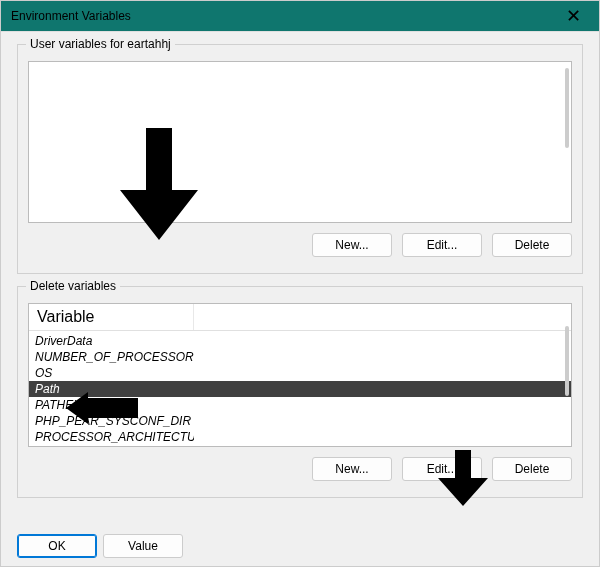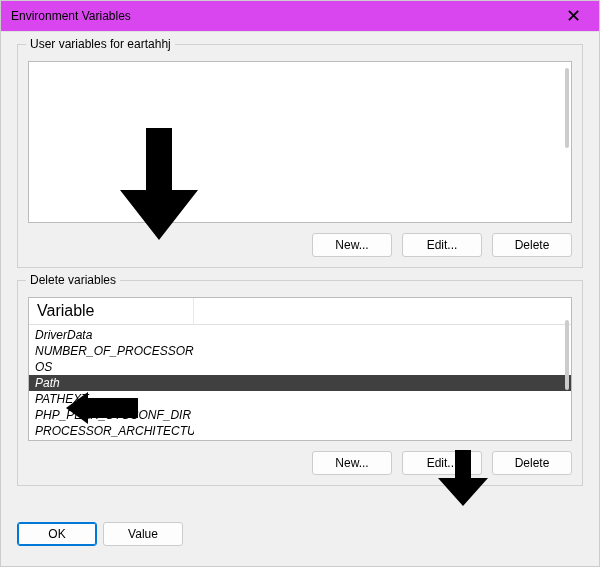--- a/index.html
+++ b/index.html
@@ -20,37 +20,37 @@
       background: #f0f0f0;
       width: 100%;
       height: 100%;
       border: 1px solid #ccc;
     }
     .titlebar {
       display: flex;
       justify-content: space-between;
       align-items: center;
       padding: 6px 10px;
-      background: #d946ef;
+      background: #0f766e;
       border-bottom: 1px solid #e0e0e0;
     }
     .close-btn {
       font-size: 18px;
       font-weight: 300;
       cursor: pointer;
       padding: 0 8px;
       line-height: 1;
     }
     .content {
       padding: 12px 16px 16px 16px;
     }
     .groupbox {
       position: relative;
       border: 1px solid #d0d0d0;
-      padding: 16px 10px 10px 10px;
+      padding: 16px 10px 16px 10px;
       margin-bottom: 12px;
     }
     .groupbox-label {
       position: absolute;
       top: -8px;
       left: 8px;
       background: #f0f0f0;
       padding: 0 4px;
       font-size: 12px;
     }

